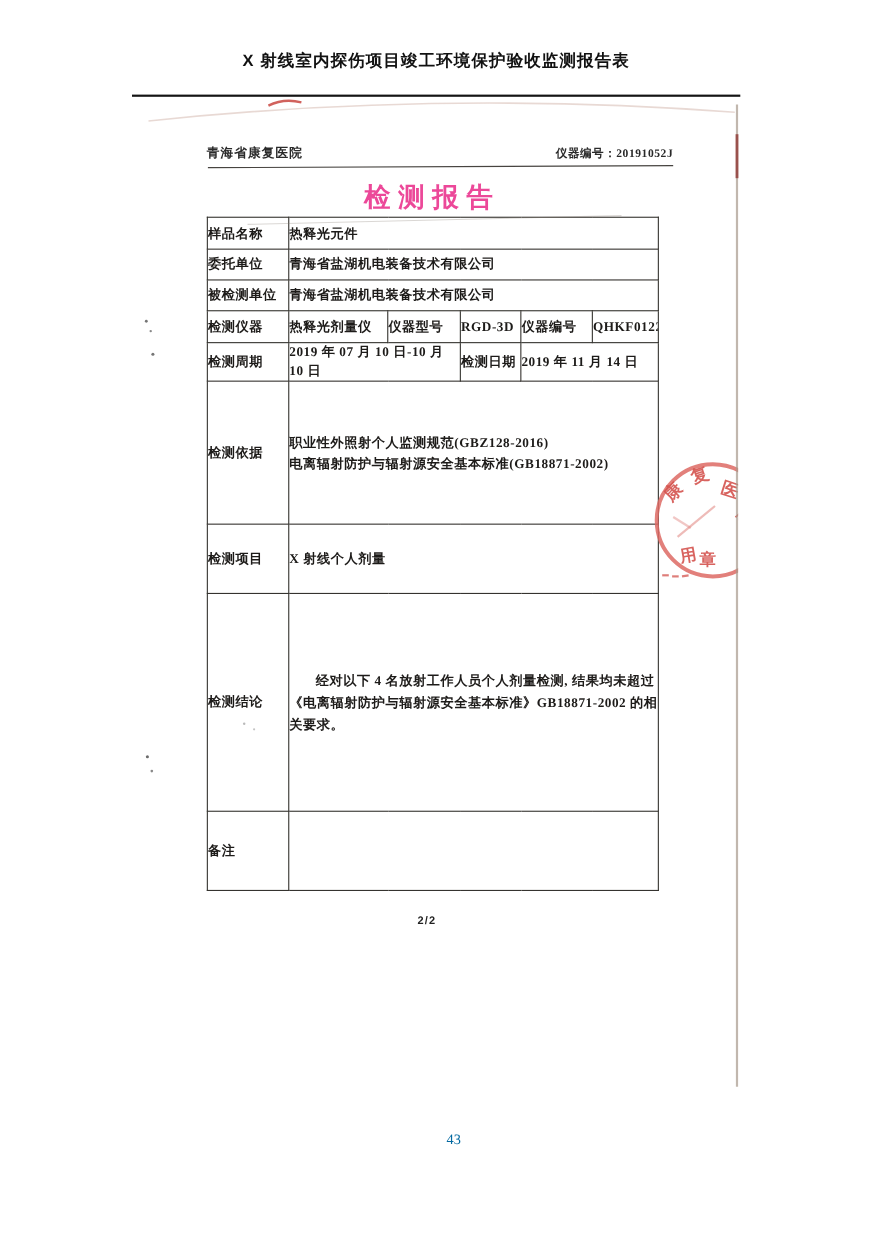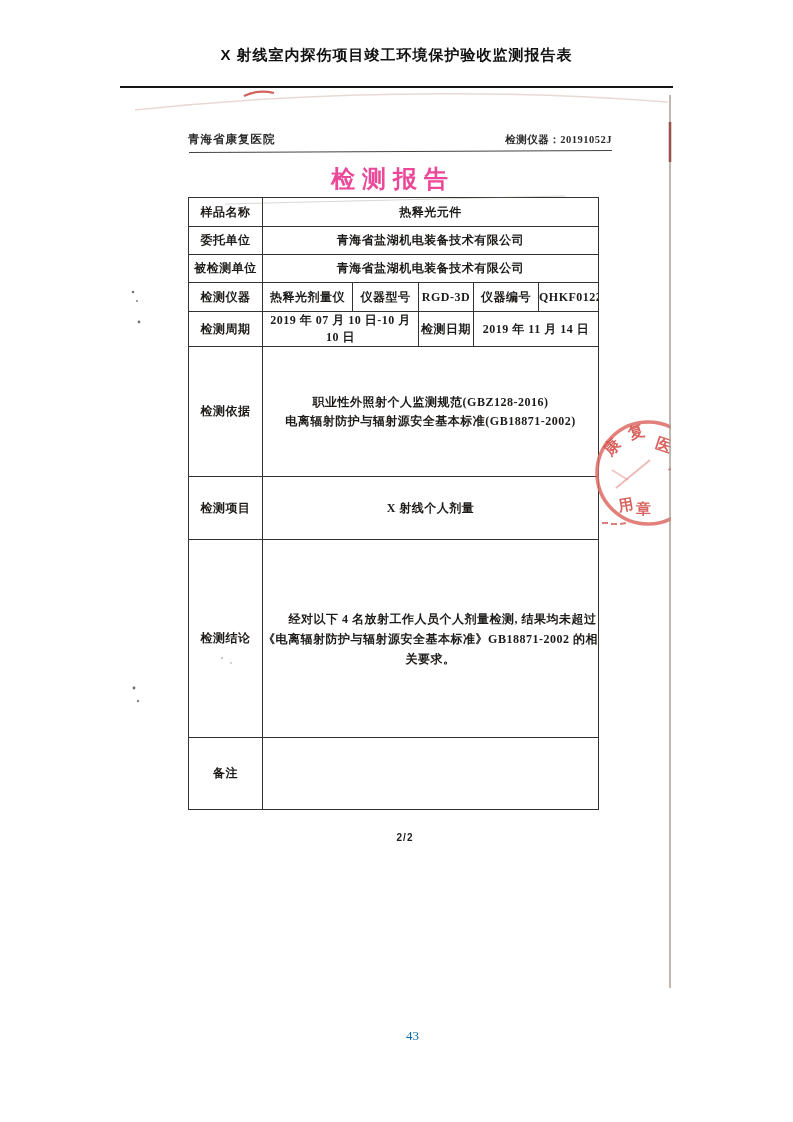--- a/index.html
+++ b/index.html
@@ -35,33 +35,33 @@
     font-size:24px;font-weight:700;letter-spacing:7px;color:#ec4899;
   }
   
   table.report{
     position:absolute;left:188px;top:197px;width:410px;
     border-collapse:collapse;table-layout:fixed;
   }
   table.report td{
     border:1.6px solid #35332f;
     font-size:12px;font-weight:600;color:#1d1b19;
-    text-align:center;vertical-align:middle;
+    vertical-align:middle;
     padding:0;letter-spacing:.5px;overflow:hidden;
   }
   td.lbl{letter-spacing:1.5px;}
   td.vbottom{vertical-align:bottom;padding-bottom:1px;}
   td.conclusion{
     text-align:left;padding:0 10px 0 14px;line-height:20px;
     letter-spacing:.3px;
   }
   td.conclusion .para{text-indent:2em;}
   .basis-line{line-height:19px;}
   .page-indicator{
-    left:200px;top:832px;width:410px;text-align:center;
+    left:183px;top:832px;width:410px;text-align:center;
     font-family:"Liberation Sans","DejaVu Sans",sans-serif;
     font-weight:700;font-size:10px;color:#222;letter-spacing:1px;
   }
   .page-number{
     left:16px;top:1028px;width:793px;text-align:center;
     font-size:13px;color:#0369a1;
   }
   
   .stamp-clip{
     left:588px;top:410px;width:83px;height:128px;overflow:hidden;
@@ -70,21 +70,21 @@
   .artifacts{left:0;top:0;width:793px;height:1122px;pointer-events:none;}
 </style>
 </head>
 <body>
 
 <div class="abs doc-header">X 射线室内探伤项目竣工环境保护验收监测报告表</div>
 <div class="abs doc-header-rule"></div>
 
 <div class="abs scan-head">
   <span class="hospital">青海省康复医院</span>
-  <span class="report-no">检测仪器：20191052J</span>
+  <span class="report-no">仪器编号：20191052J</span>
 </div>
 <div class="abs scan-head-rule"></div>
 
 <div class="abs scan-title">检测报告</div>
 
 <table class="report">
   <colgroup>
     <col style="width:74px">
       <col style="width:90px">
       <col style="width:66px">

